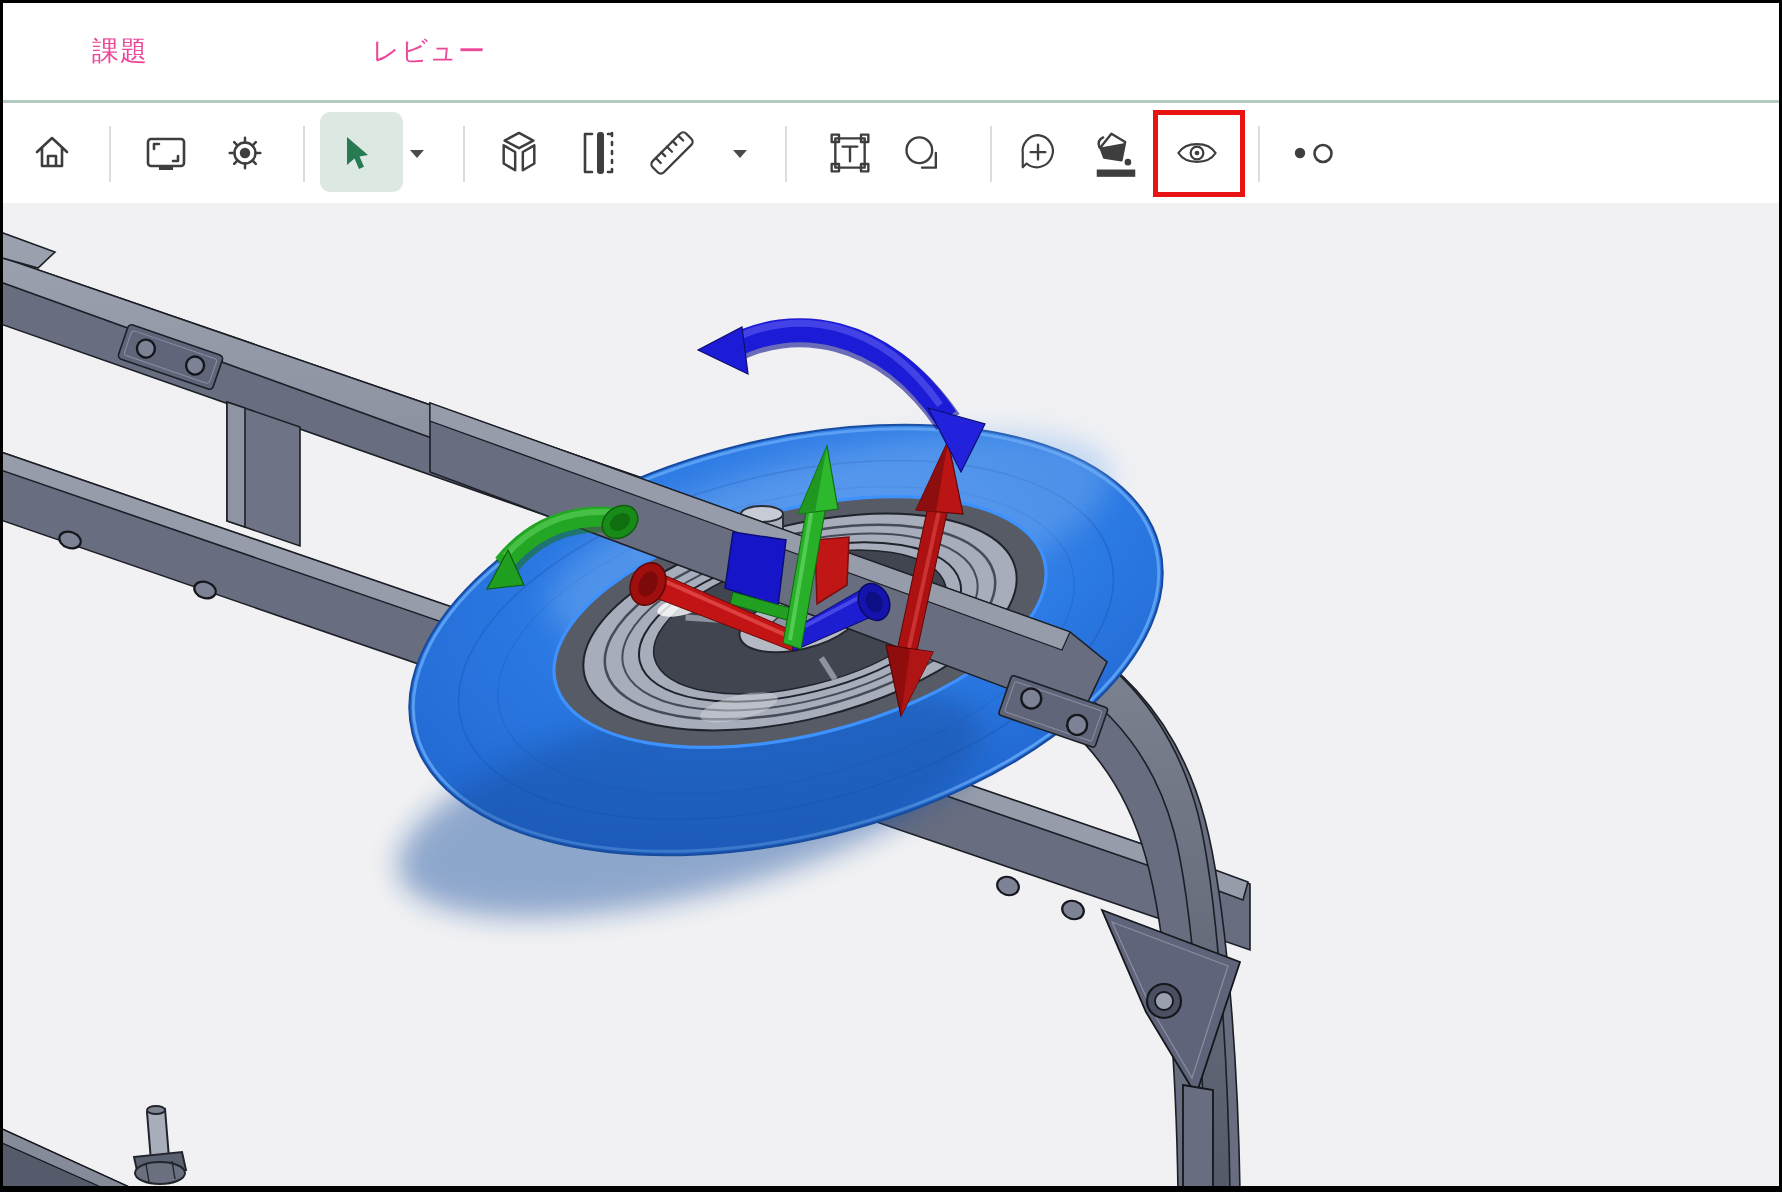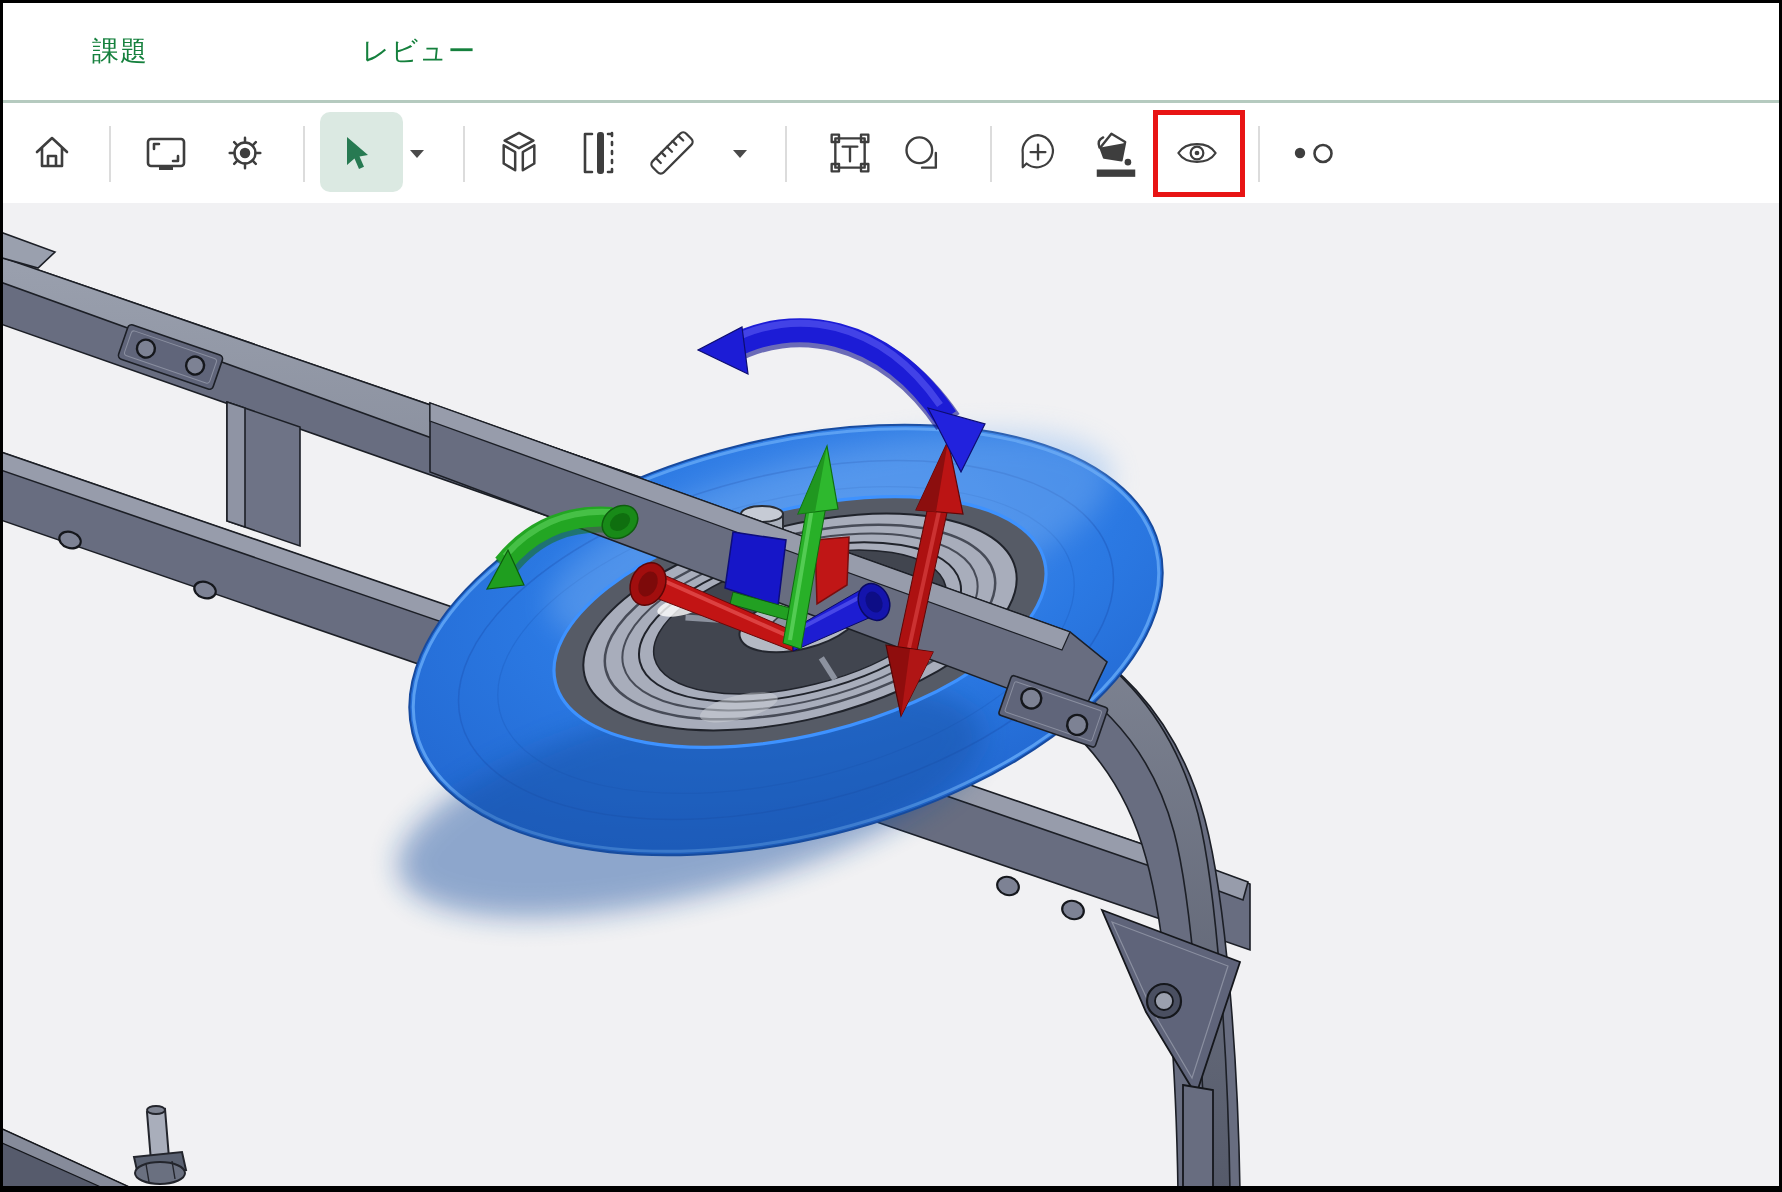--- a/index.html
+++ b/index.html
@@ -7,23 +7,23 @@
        font-family:"Liberation Sans","DejaVu Sans",sans-serif;}
   
   .frame-edge{position:absolute;background:#000;z-index:50;}
   .edge-top{left:0;top:0;width:1782px;height:3px;}
   .edge-left{left:0;top:0;width:3px;height:1192px;}
   .edge-right{right:0;top:0;width:3px;height:1192px;}
   .edge-bottom{left:0;bottom:0;width:1782px;height:6px;}
   
   .tabbar{position:absolute;left:0;top:0;width:1782px;height:100px;background:#fff;
           border-bottom:3px solid #b5cabf;z-index:5;}
-  .tab{position:absolute;top:33px;font-size:27px;color:#15803d;letter-spacing:1px;cursor:default;}
+  .tab{position:absolute;top:33px;font-size:27px;color:#ec4899;letter-spacing:1px;cursor:default;}
   .tab-kadai{left:92px;}
-  .tab-review{left:362px;}
+  .tab-review{left:372px;}
   
   .toolbar{position:absolute;left:0;top:103px;width:1782px;height:100px;background:#fff;z-index:5;}
   .tdiv{position:absolute;top:23px;width:2px;height:56px;background:#dcdcdc;}
   .tbtn{position:absolute;top:0;width:44px;height:100px;display:flex;align-items:center;justify-content:center;}
   .tbtn svg{display:block;}
   .sel-bg{position:absolute;left:320px;top:9px;width:83px;height:80px;background:#dbe9e2;border-radius:10px;}
   .icon-stroke{stroke:#3e3e3e;fill:none;stroke-width:2.6;stroke-linecap:round;stroke-linejoin:round;}
   .icon-fill{fill:#3e3e3e;}
   
   .annotation-box{position:absolute;left:1153px;top:110px;width:92px;height:87px;

